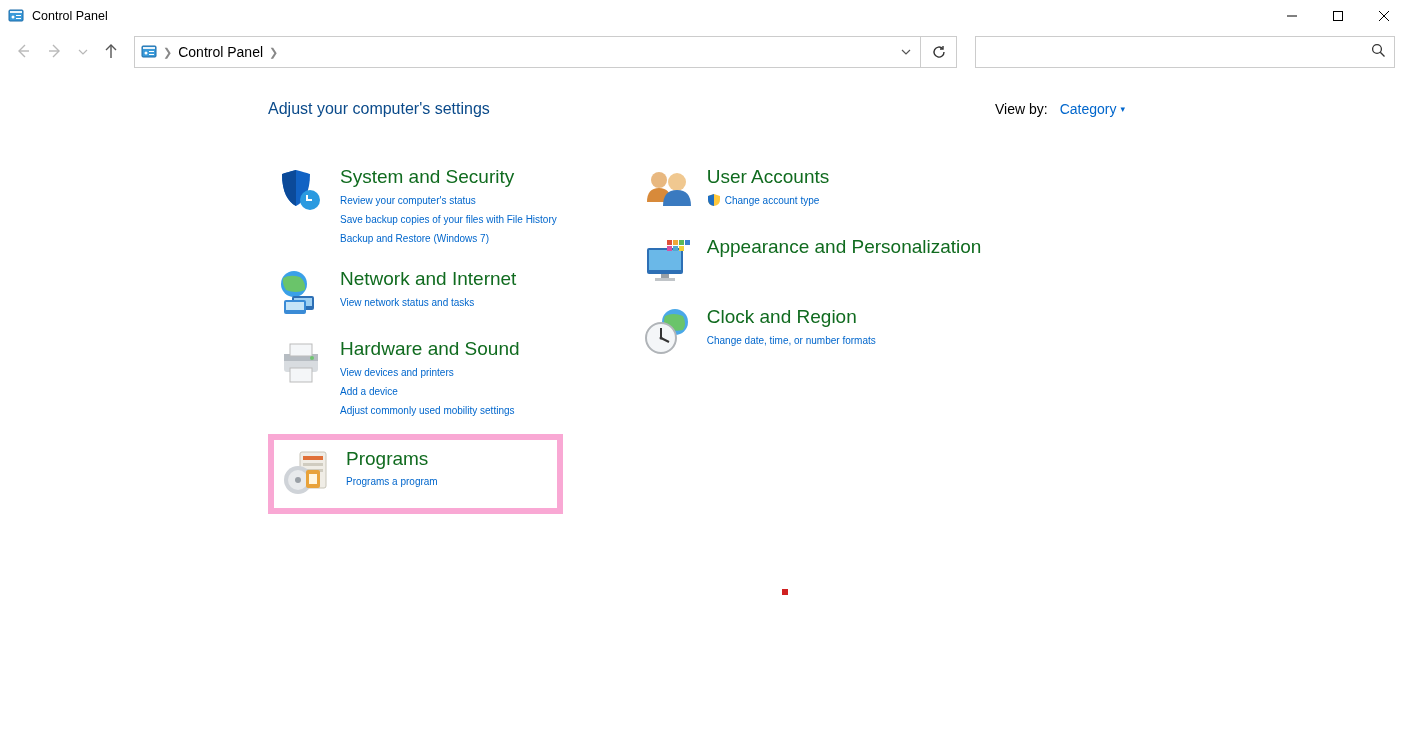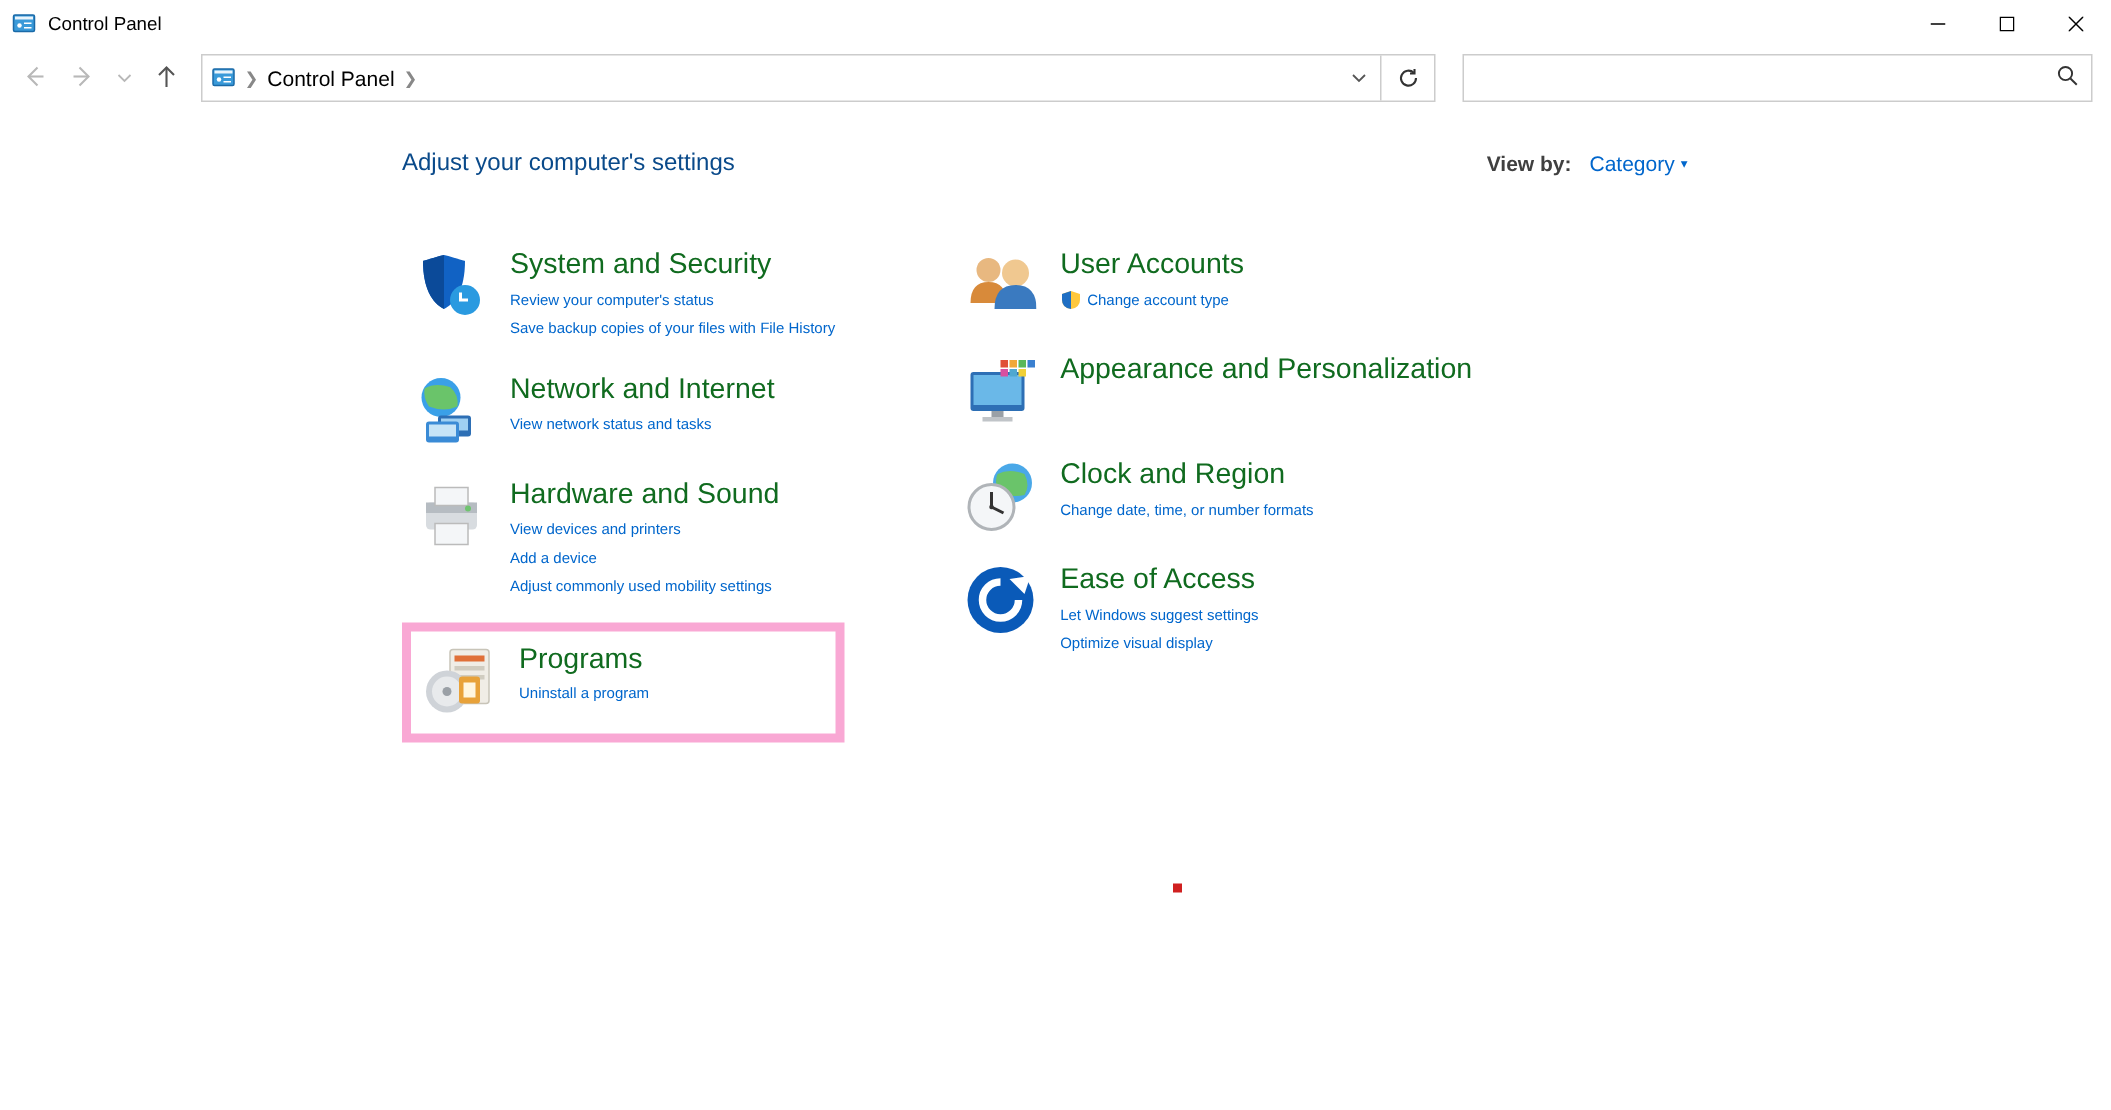--- a/index.html
+++ b/index.html
@@ -142,21 +142,21 @@
     color: #0a4a8a;
     font-size: 16px;
     font-weight: 400;
   }
   .viewby {
     display: flex;
     align-items: center;
     gap: 12px;
     font-size: 14px;
   }
-  .viewby-label { color: #404040; font-weight: bold; }
+  .viewby-label { color: #000000; }
   .viewby-value {
     color: #0066cc;
     display: flex;
     align-items: center;
     gap: 4px;
   }
   .viewby-value .tri {
     font-size: 9px;
   }
   
@@ -337,20 +337,21 @@
         <svg class="cat-icon" viewBox="0 0 48 48">
           <path d="M20 4 C12 6 6 8 6 8 C6 26 12 36 20 40 C28 36 34 26 34 8 C34 8 28 6 20 4 Z" fill="#1162c4"></path>
           <path d="M20 4 C12 6 6 8 6 8 C6 26 12 36 20 40 L20 4 Z" fill="#0b4a99"></path>
           <circle cx="34" cy="34" r="10" fill="#2a9ae0"></circle>
             <path d="M36 34 L31 34 L31 29" fill="none" stroke="#fff" stroke-width="2"></path>
         </svg>
         <div class="cat-body">
           <div class="cat-title">System and Security</div>
           <div class="cat-link">Review your computer's status</div>
           <div class="cat-link">Save backup copies of your files with File History</div>
+          <div class="cat-link">Backup and Restore (Windows 7)</div>
         </div>
       </div>
 
       <div class="cat">
         <svg class="cat-icon" viewBox="0 0 48 48">
           <circle cx="18" cy="16" r="13" fill="#3aa0e8"></circle>
           <path d="M7 10 Q14 6 24 9 Q30 14 29 22 Q20 26 10 22 Q6 16 7 10 Z" fill="#6ac46a"></path>
           <rect x="16" y="28" width="22" height="14" rx="2" fill="#2d6fb5"></rect>
           <rect x="18" y="30" width="18" height="8" fill="#9fd0f2"></rect>
           <rect x="8" y="32" width="22" height="14" rx="2" fill="#3a8bd6"></rect>
@@ -385,21 +386,21 @@
           <rect x="21" y="15" width="20" height="3" fill="#d0ccc0"></rect>
           <rect x="21" y="21" width="20" height="3" fill="#d0ccc0"></rect>
           <circle cx="16" cy="32" r="14" fill="#cfd3d8"></circle>
           <circle cx="16" cy="32" r="10" fill="#e8eaec"></circle>
           <circle cx="16" cy="32" r="3" fill="#9aa0a6"></circle>
           <rect x="24" y="22" width="14" height="18" rx="2" fill="#e8a23a"></rect>
           <rect x="27" y="26" width="8" height="10" fill="#fff6e0"></rect>
         </svg>
         <div class="cat-body">
           <div class="cat-title">Programs</div>
-          <div class="cat-link">Uninstall a program</div>
+          <div class="cat-link">Programs a program</div>
         </div>
       </div>
 
     </div>
 
     <div class="col">
 
       <div class="cat">
         <svg class="cat-icon" viewBox="0 0 48 48">
           <circle cx="16" cy="14" r="8" fill="#e8b880"></circle>
@@ -446,30 +447,18 @@
           <line x1="18" y1="32" x2="18" y2="22" stroke="#333" stroke-width="2"></line>
           <line x1="18" y1="32" x2="26" y2="36" stroke="#333" stroke-width="2"></line>
           <circle cx="18" cy="32" r="1.5" fill="#333"></circle>
         </svg>
         <div class="cat-body">
           <div class="cat-title">Clock and Region</div>
           <div class="cat-link">Change date, time, or number formats</div>
         </div>
       </div>
 
-      <div class="cat">
-        <svg class="cat-icon" viewBox="0 0 48 48">
-          <circle cx="24" cy="24" r="22" fill="#0a5ab8"></circle>
-          <path d="M36 24 A12 12 0 1 1 24 12" fill="none" stroke="#fff" stroke-width="5"></path>
-          <path d="M30 10 L40 20 L44 8 Z" fill="#fff"></path>
-        </svg>
-        <div class="cat-body">
-          <div class="cat-title">Ease of Access</div>
-          <div class="cat-link">Let Windows suggest settings</div>
-          <div class="cat-link">Optimize visual display</div>
-        </div>
-      </div>
 
     </div>
   </div>
 </div>
 
 <div class="red-dot"></div>
 
 </body></html>

